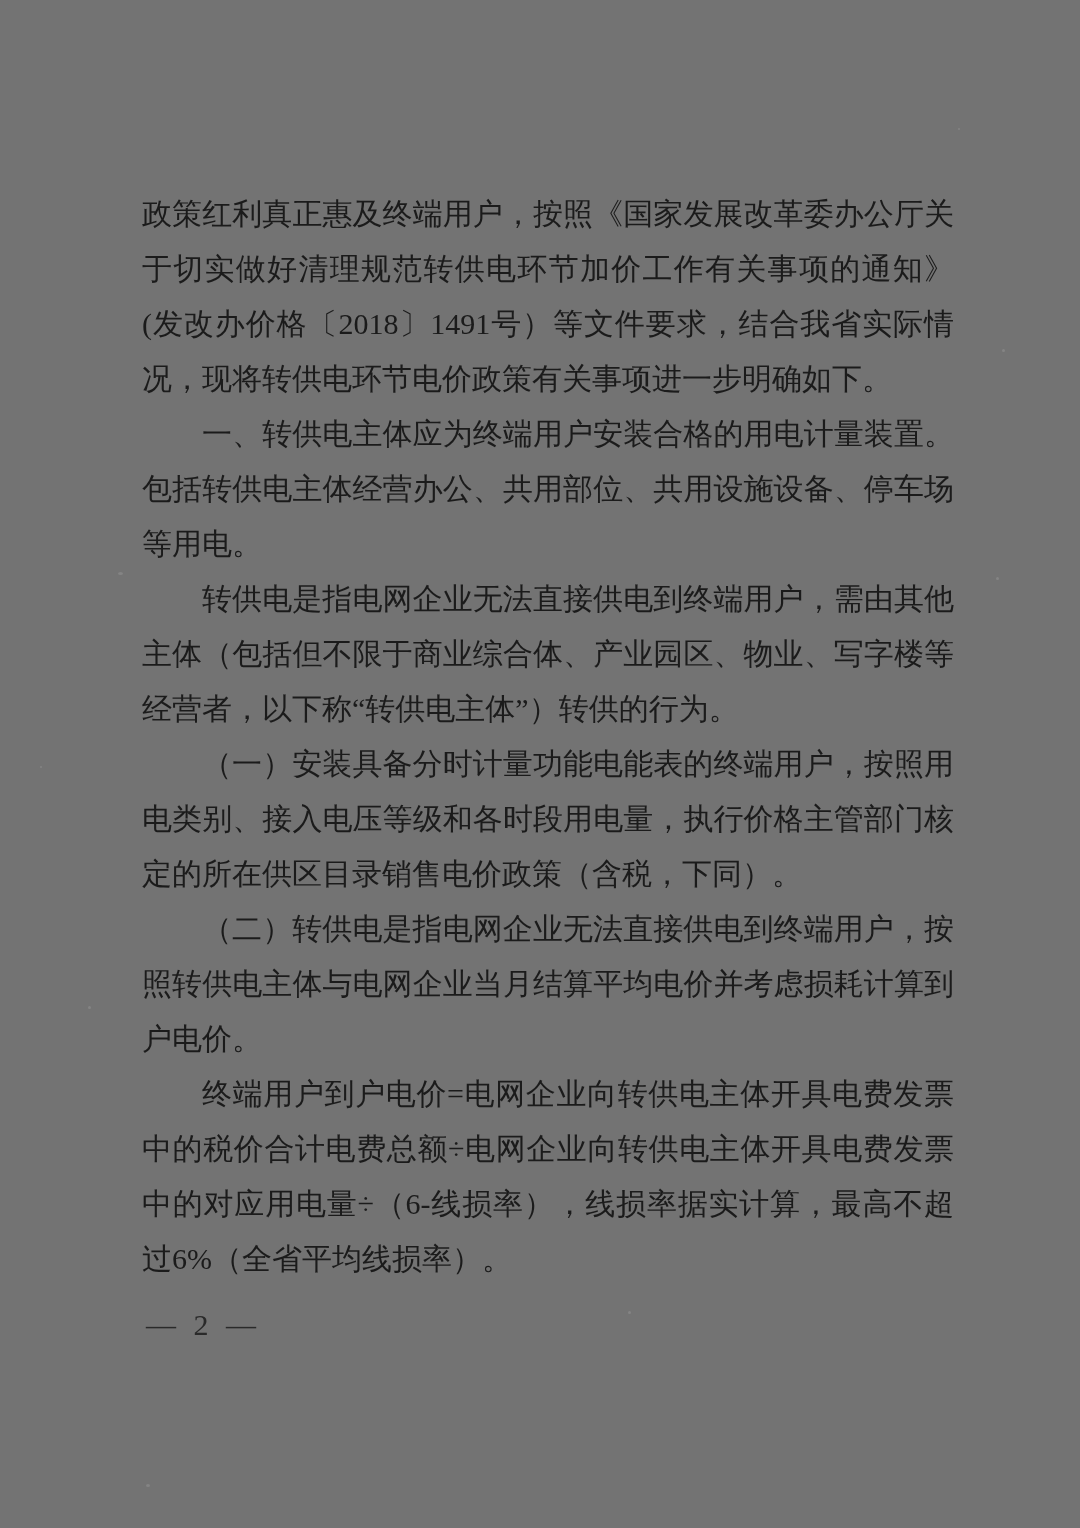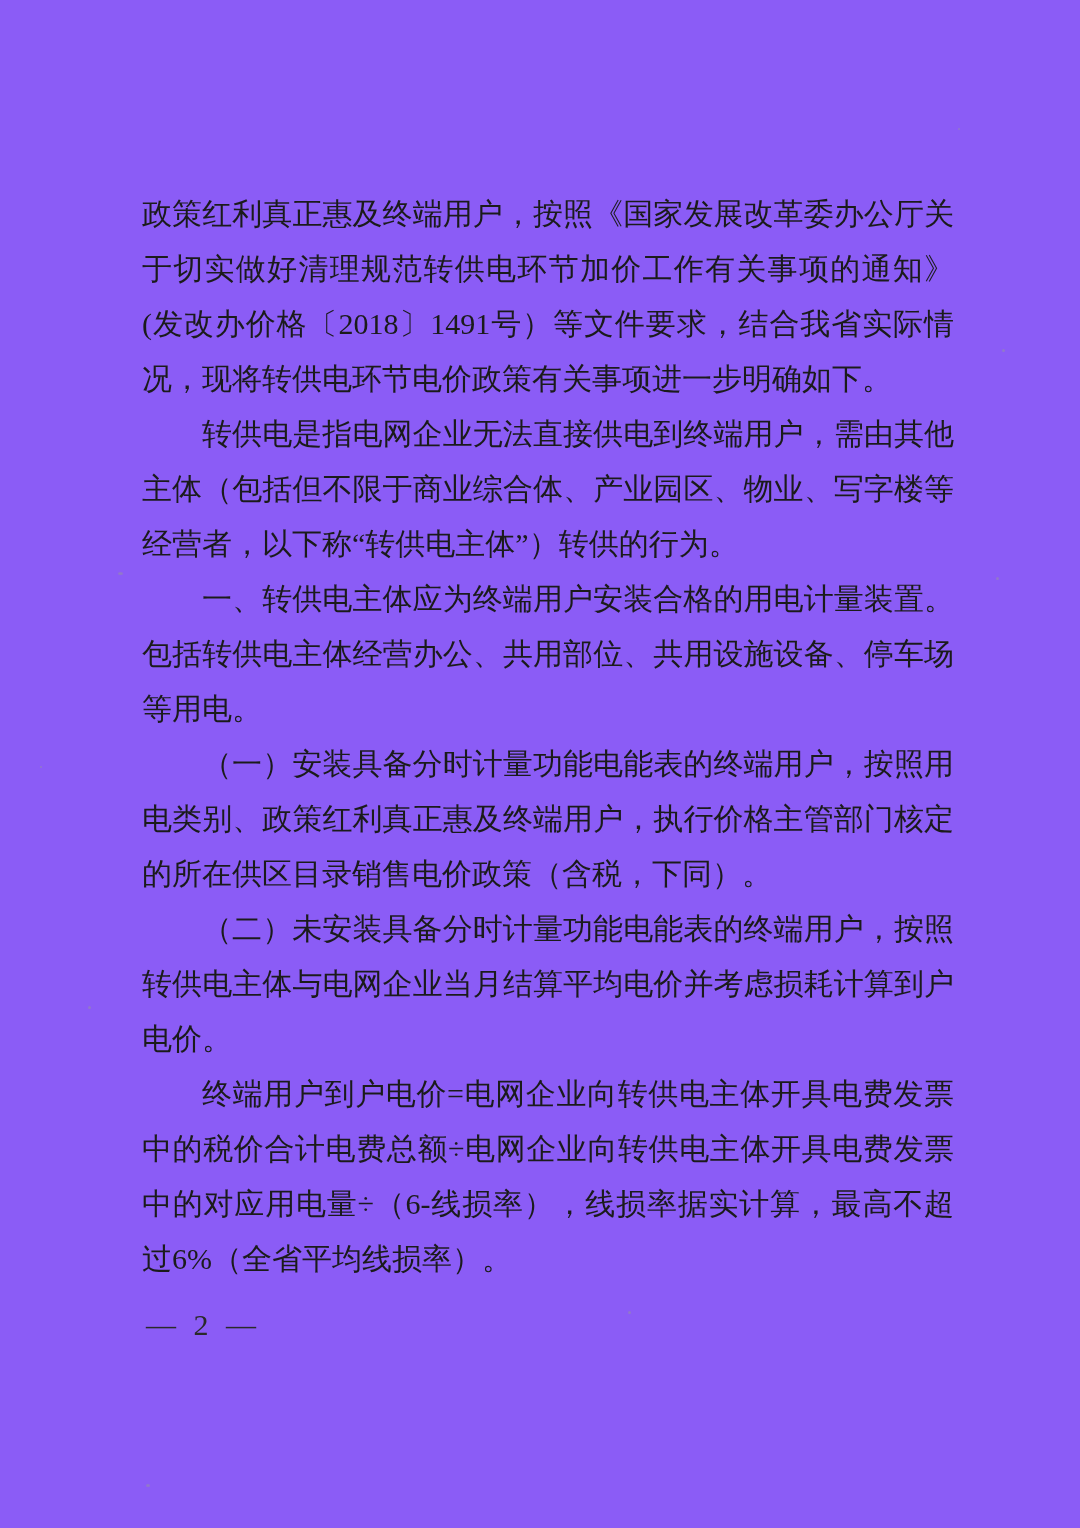--- a/index.html
+++ b/index.html
@@ -4,21 +4,21 @@
 <style>
   html, body {
     margin: 0;
     padding: 0;
     background: #ffffff;
   }
   .page {
     position: relative;
     width: 1080px;
     height: 1528px;
-    background: #8b5cf6;
+    background: #737373;
     overflow: hidden;
     font-family: "Liberation Serif", "DejaVu Serif", serif;
   }
   .text-block {
     position: absolute;
     left: 142px;
     top: 186px;
     width: 812px;
   }
   .para {
@@ -51,24 +51,24 @@
     opacity: 0.45;
   }
 </style>
 </head>
 <body>
 
 <div class="page">
 
   <div class="text-block">
       <p class="para">政策红利真正惠及终端用户，按照《国家发展改革委办公厅关于切实做好清理规范转供电环节加价工作有关事项的通知》(发改办价格〔2018〕1491号）等文件要求，结合我省实际情况，现将转供电环节电价政策有关事项进一步明确如下。</p>
+      <p class="para indent">一、转供电主体应为终端用户安装合格的用电计量装置。包括转供电主体经营办公、共用部位、共用设施设备、停车场等用电。</p>
       <p class="para indent">转供电是指电网企业无法直接供电到终端用户，需由其他主体（包括但不限于商业综合体、产业园区、物业、写字楼等经营者，以下称“转供电主体”）转供的行为。</p>
-      <p class="para indent">一、转供电主体应为终端用户安装合格的用电计量装置。包括转供电主体经营办公、共用部位、共用设施设备、停车场等用电。</p>
-      <p class="para indent">（一）安装具备分时计量功能电能表的终端用户，按照用电类别、政策红利真正惠及终端用户，执行价格主管部门核定的所在供区目录销售电价政策（含税，下同）。</p>
-      <p class="para indent">（二）未安装具备分时计量功能电能表的终端用户，按照转供电主体与电网企业当月结算平均电价并考虑损耗计算到户电价。</p>
+      <p class="para indent">（一）安装具备分时计量功能电能表的终端用户，按照用电类别、接入电压等级和各时段用电量，执行价格主管部门核定的所在供区目录销售电价政策（含税，下同）。</p>
+      <p class="para indent">（二）转供电是指电网企业无法直接供电到终端用户，按照转供电主体与电网企业当月结算平均电价并考虑损耗计算到户电价。</p>
       <p class="para indent">终端用户到户电价=电网企业向转供电主体开具电费发票中的税价合计电费总额÷电网企业向转供电主体开具电费发票中的对应用电量÷（6-线损率），线损率据实计算，最高不超过6%（全省平均线损率）。</p>
     </div>
 
   <div class="page-number">— 2 —</div>
 
   <div>
     <div class="speck" style="left:118px; top:572px; width:5px; height:3px;"></div>
     <div class="speck" style="left:1002px; top:349px; width:3px; height:3px;"></div>
     <div class="speck" style="left:996px; top:577px; width:3px; height:3px;"></div>
     <div class="speck" style="left:88px;  top:1006px; width:3px; height:3px;"></div>

